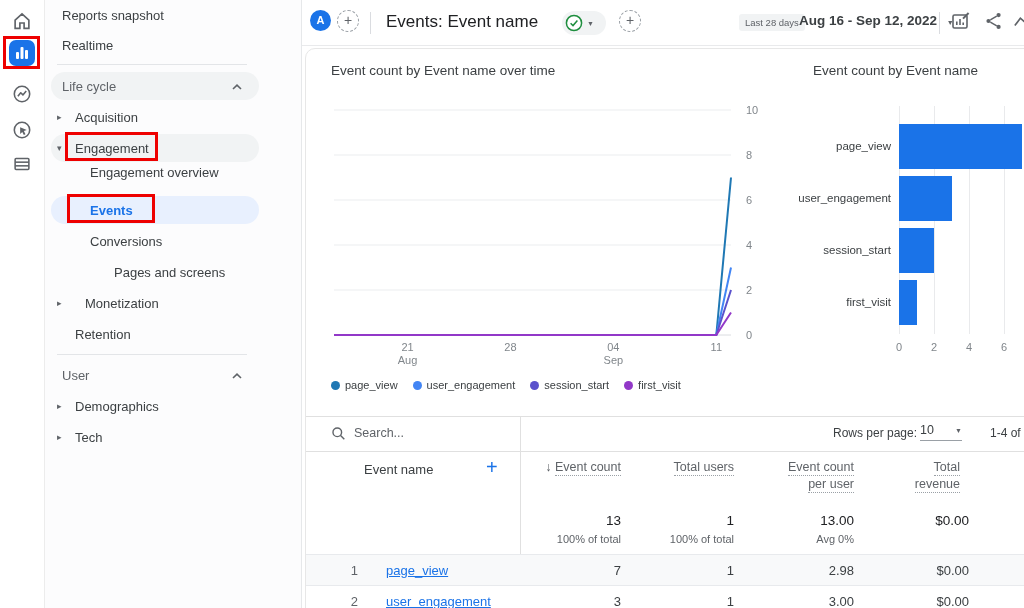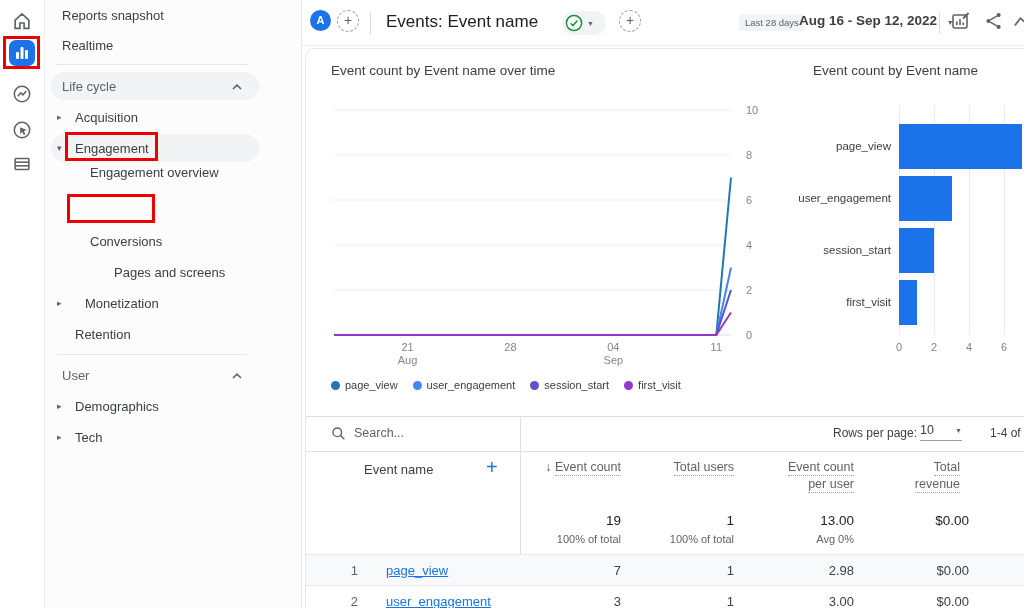--- a/index.html
+++ b/index.html
@@ -120,20 +120,24 @@
       <div class="nav-pill"></div>
       <span class="nav-arrow">▾</span>
       <span class="nav-label" style="margin-left:30px">Engagement</span>
     </div>
     <div class="red-box" style="left:20px;top:132px;width:93px;height:29px"></div>
 
     <div class="nav-item" style="top:158px">
         <span class="nav-label" style="margin-left:45px">Engagement overview</span>
       </div>
 
+    <div class="nav-item" style="top:196px">
+      <div class="nav-pill blue"></div>
+      <span class="nav-label" style="margin-left:45px;color:#1a73e8;font-weight:bold">Events</span>
+    </div>
     <div class="red-box" style="left:22px;top:194px;width:88px;height:29px"></div>
 
     <div class="nav-item" style="top:227px">
         <span class="nav-label" style="margin-left:45px">Conversions</span>
       </div>
     <div class="nav-item" style="top:258px">
         <span class="nav-label" style="margin-left:69px">Pages and screens</span>
       </div>
 
     <div class="nav-item" style="top:289px">
@@ -304,21 +308,21 @@
     <div class="hdr" style="left:308px;top:410px;width:120px"><span class="u">Total users</span></div>
     <div class="hdr" style="left:428px;top:410px;width:120px">
       <div><span class="u">Event count</span></div>
       <div><span class="u">per user</span></div>
     </div>
     <div class="hdr" style="left:534px;top:410px;width:120px">
       <div><span class="u">Total</span></div>
       <div><span class="u">revenue</span></div>
     </div>
 
-    <div class="cellv" style="left:195px;top:464px;width:120px">19</div>
+    <div class="cellv" style="left:195px;top:464px;width:120px">13</div>
     <div class="celln" style="left:195px;top:484px;width:120px">100% of total</div>
     <div class="cellv" style="left:308px;top:464px;width:120px">1</div>
     <div class="celln" style="left:308px;top:484px;width:120px">100% of total</div>
     <div class="cellv" style="left:428px;top:464px;width:120px">13.00</div>
     <div class="celln" style="left:428px;top:484px;width:120px">Avg 0%</div>
     <div class="cellv" style="left:543px;top:464px;width:120px">$0.00</div>
 
     <div class="abs" style="left:0;top:505px;width:745px;height:31px;background:#f8f9fa;border-top:1px solid #e8eaed">
       <span class="rowv" style="left:40px;width:12px;color:#5f6368">1</span>
       <span class="abs evlink" style="left:80px">page_view</span>

